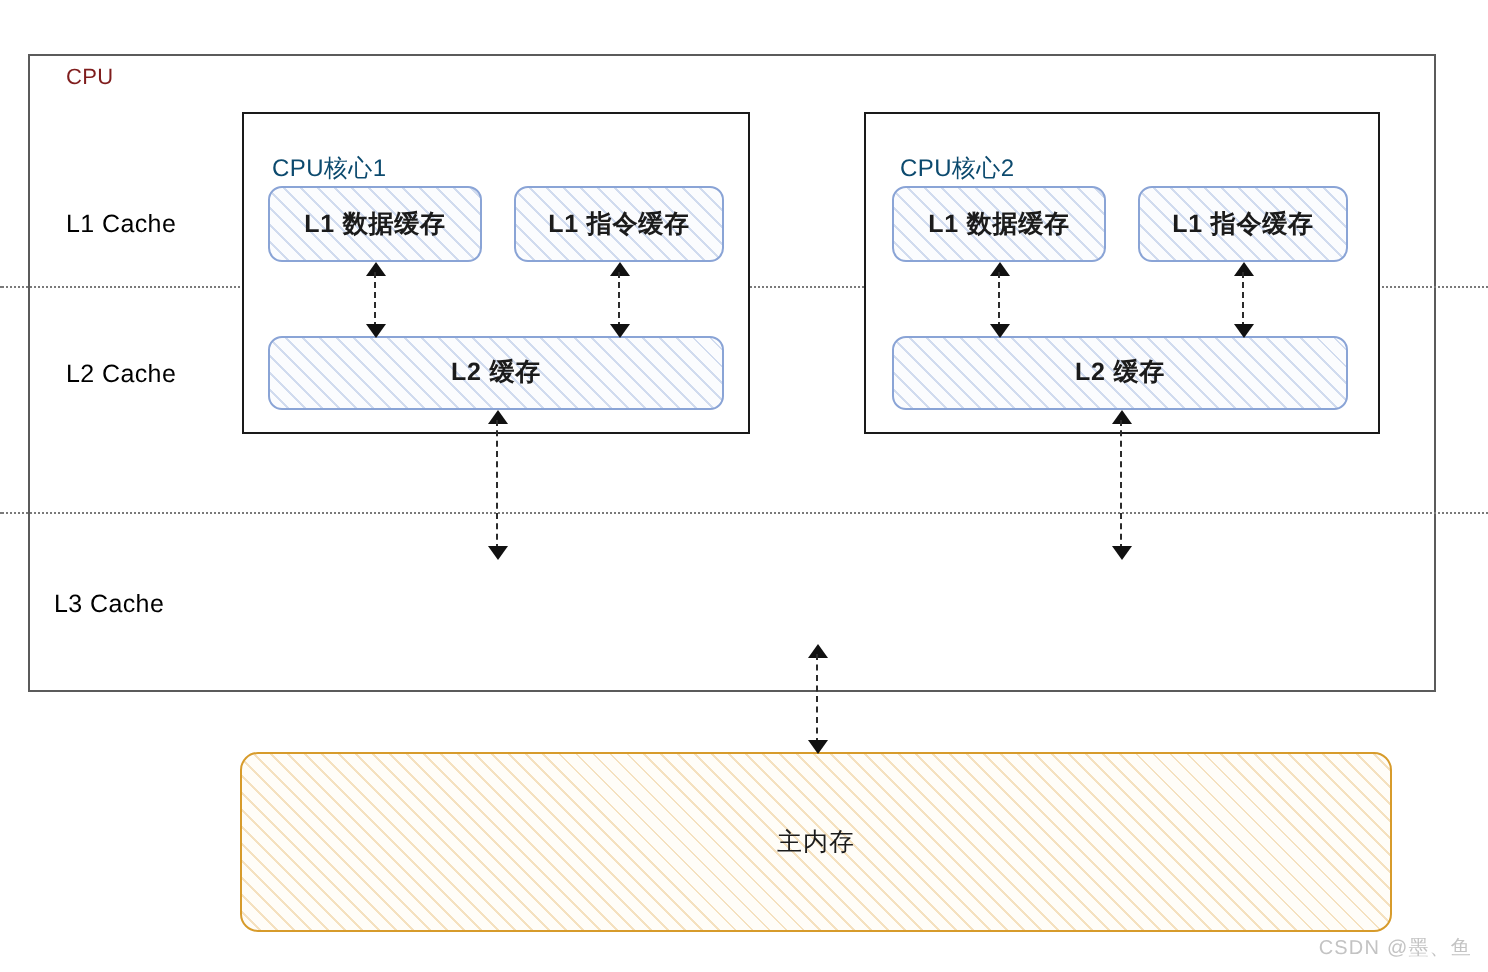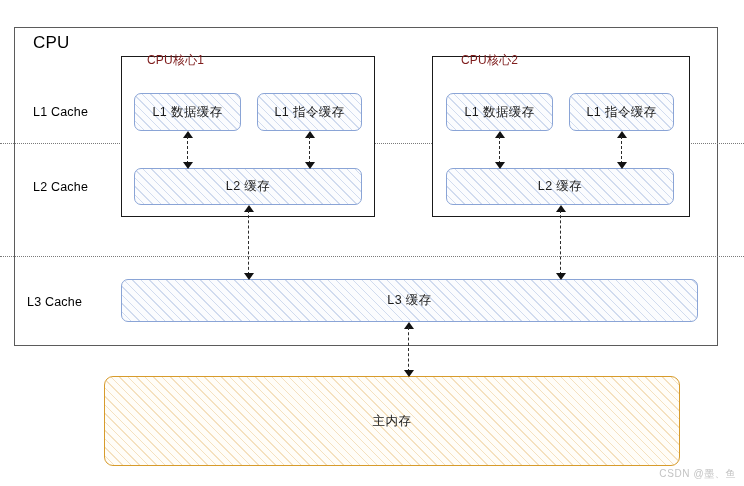--- a/index.html
+++ b/index.html
@@ -24,22 +24,22 @@
 
   
   .cpu-box {
     left: 14px; top: 27px;
     width: 704px; height: 319px;
     border: 1.6px solid #5b5b5b;
     background: #ffffff;
   }
   .cpu-title {
     left: 33px; top: 33px;
-    font-size: 17px;
-    color: #000000;
+    font-size: 11px;
+    color: #7f1d1d;
     letter-spacing: .2px;
   }
 
   
   .tier-sep {
     left: 0;
     width: 744px;
     height: 0;
     border-top: 1.3px dotted #7a7a7a;
   }
@@ -60,26 +60,25 @@
   
   .core-box {
     top: 56px;
     height: 161px;
     border: 1.6px solid #1a1a1a;
     background: #ffffff;
   }
   .core-box.c1 { left: 121px; width: 254px; }
   .core-box.c2 { left: 432px; width: 258px; }
   .core-title {
-    top: 52px;
+    top: 76px;
     font-size: 12px;
-    color: #7f1d1d;
+    color: #0c4a6e;
     letter-spacing: .2px;
     white-space: nowrap;
-    margin-left: 11px;
   }
   .core-title.c1 { left: 136px; }
   .core-title.c2 { left: 450px; }
 
   
   .cache-box {
     border: 1.2px solid #8aa4d6;
     border-radius: 7px;
     background-color: #fbfcfe;
     background-image: repeating-linear-gradient(
@@ -91,35 +90,36 @@
     );
     display: flex;
     align-items: center;
     justify-content: center;
   }
   .cache-label {
     font-size: 12.5px;
     color: #1b1b1b;
     letter-spacing: .4px;
     white-space: nowrap;
+    font-weight: bold;
   }
 
   .l1d1 { left: 134px; top: 93px; width: 107px; height: 38px; }
   .l1i1 { left: 257px; top: 93px; width: 105px; height: 38px; }
   .l2c1 { left: 134px; top: 168px; width: 228px; height: 37px; }
 
   .l1d2 { left: 446px; top: 93px; width: 107px; height: 38px; }
   .l1i2 { left: 569px; top: 93px; width: 105px; height: 38px; }
   .l2c2 { left: 446px; top: 168px; width: 228px; height: 37px; }
 
   .l3c  { left: 121px; top: 279px; width: 577px; height: 43px; }
 
   
   .mem-box {
-    left: 104px; top: 376px;
+    left: 120px; top: 376px;
     width: 576px; height: 90px;
     border: 1.6px solid #d79b2b;
     border-radius: 9px;
     background-color: #fffdf8;
     background-image: repeating-linear-gradient(
       45deg,
       rgba(221,160,60,0.30) 0px,
       rgba(221,160,60,0.30) 1px,
       rgba(255,255,255,0) 1px,
       rgba(255,255,255,0) 6px
@@ -211,23 +211,20 @@
   <div class="abs cache-box l1d2">
     <span class="cache-label">L1 数据缓存</span>
   </div>
   <div class="abs cache-box l1i2">
     <span class="cache-label">L1 指令缓存</span>
   </div>
   <div class="abs cache-box l2c2">
     <span class="cache-label">L2 缓存</span>
   </div>
 
-  <div class="abs cache-box l3c">
-    <span class="cache-label">L3 缓存</span>
-  </div>
 
   <div class="abs mem-box">
     <span class="mem-label">主内存</span>
   </div>
 
   <div class="arrow a-l1d1">
     <div class="head up"></div>
     <div class="stem"></div>
     <div class="head down"></div>
   </div>

